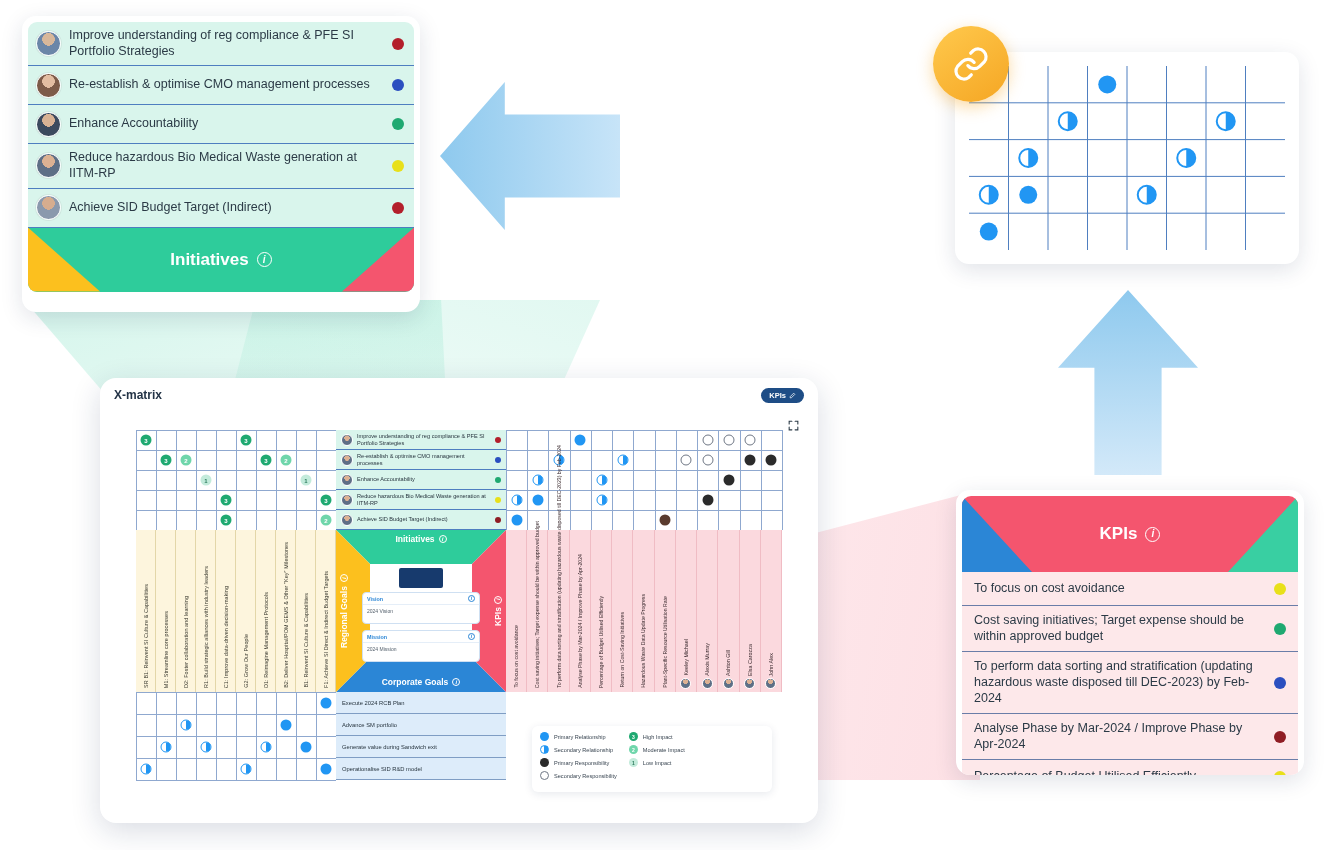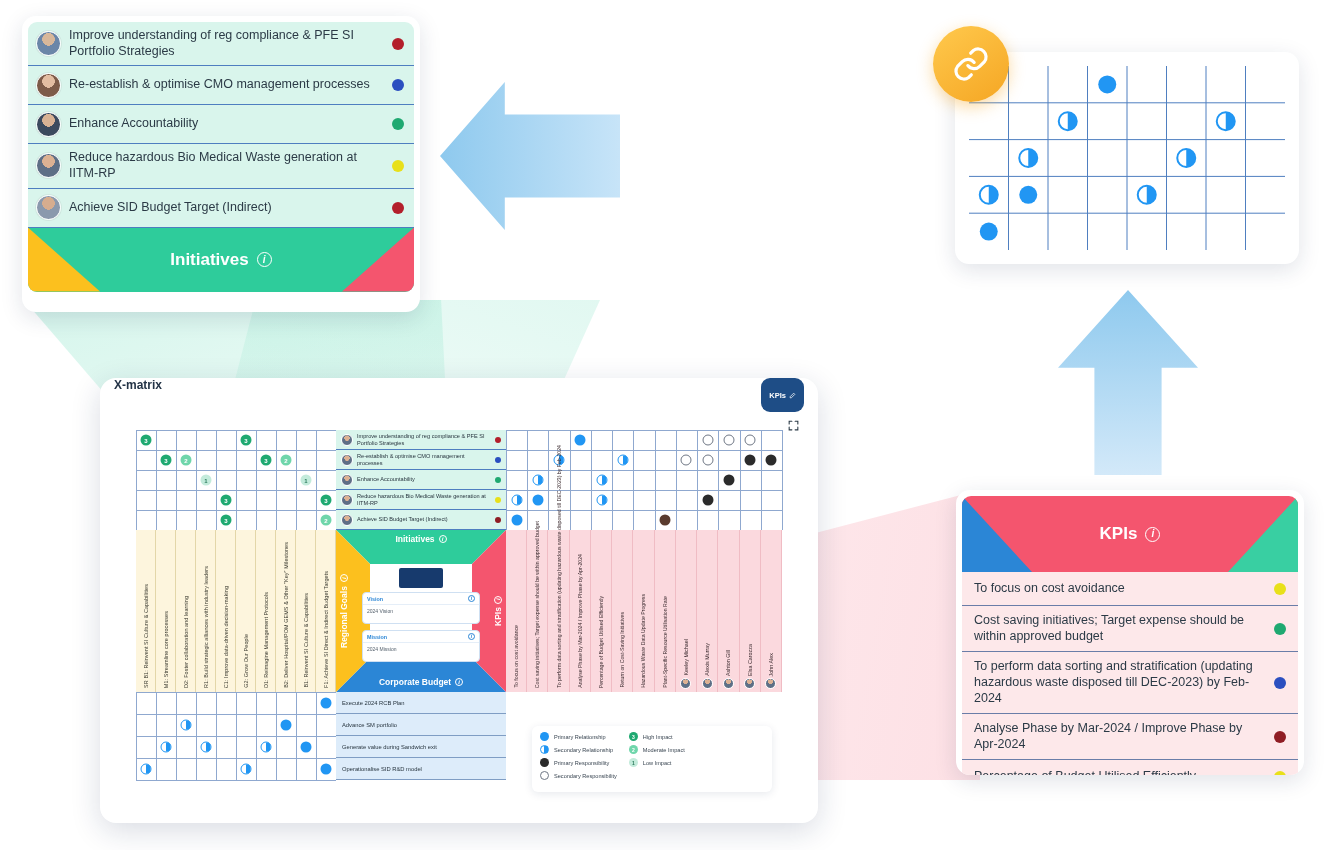--- a/index.html
+++ b/index.html
@@ -121,21 +121,21 @@
     display: flex; align-items: center; justify-content: center; z-index: 5;
   }
 
   
   #xmatrix-window {
     position: absolute; left: 100px; top: 378px; width: 718px; height: 445px;
     background: #fff; border-radius: 16px; box-shadow: 0 8px 30px rgba(20,40,80,0.16);
     overflow: hidden;
   }
   #xm-titlebar {
-    height: 34px; display: flex; justify-content: space-between;
+    height: 34px; display: flex; align-items: center; justify-content: space-between;
     padding: 0 14px;
   }
   #xm-title { font-size: 12px; font-weight: bold; color: #243447; }
   #edit-pill {
     background: #1e4d86; color: #fff; font-size: 7.5px; font-weight: bold;
     border-radius: 9px; padding: 3px 8px; display: flex; align-items: center; gap: 3px;
   }
   #expand-icon { position: absolute; right: 18px; top: 40px; color: #2b3a46; }
 
   
@@ -582,21 +582,21 @@
           <span>Operationalise SID R&amp;D model</span>
         </div>
         <div style="position: absolute; left: 200px; top: 100px; width: 170px; height: 162px;">
           <div class="quad" style="left: 0px; top: 0px; width: 170px; height: 162px; background: rgb(46, 204, 155); clip-path: polygon(0px 0px, 100% 0px, 80% 20.9877%, 20% 20.9877%);"></div>
           <div class="quad-label" style="font-size: 8.5px; left: 0px; top: 4px; width: 170px; justify-content: center;">
             <span>Initiatives</span>
             <span class="info-ring" style="width: 8px; height: 8px; font-size: 6px;">i</span>
           </div>
           <div class="quad" style="left: 0px; top: 0px; width: 170px; height: 162px; background: rgb(43, 134, 214); clip-path: polygon(20% 79.0123%, 80% 79.0123%, 100% 100%, 0px 100%);"></div>
           <div class="quad-label" style="font-size: 8.5px; left: 0px; bottom: 5px; width: 170px; justify-content: center;">
-            <span>Corporate Budget</span>
+            <span>Corporate Goals</span>
             <span class="info-ring" style="width: 8px; height: 8px; font-size: 6px;">i</span>
           </div>
           <div class="quad" style="left: 0px; top: 0px; width: 170px; height: 162px; background: rgb(252, 192, 30); clip-path: polygon(0px 0px, 20% 20.9877%, 20% 79.0123%, 0px 100%);"></div>
           <div class="quad-label" style="font-size: 8.5px; writing-mode: vertical-rl; transform: rotate(180deg); left: 3px; top: 0px; height: 162px; align-items: center;">
             <span>Regional Goals</span>
             <span class="info-ring" style="width: 8px; height: 8px; font-size: 6px;">i</span>
           </div>
           <div class="quad" style="left: 0px; top: 0px; width: 170px; height: 162px; background: rgb(244, 85, 110); clip-path: polygon(100% 0px, 100% 100%, 80% 79.0123%, 80% 20.9877%);"></div>
           <div class="quad-label" style="font-size: 8.5px; writing-mode: vertical-rl; transform: rotate(180deg); right: 3px; top: 0px; height: 162px; align-items: center;">
             <span>KPIs</span>

